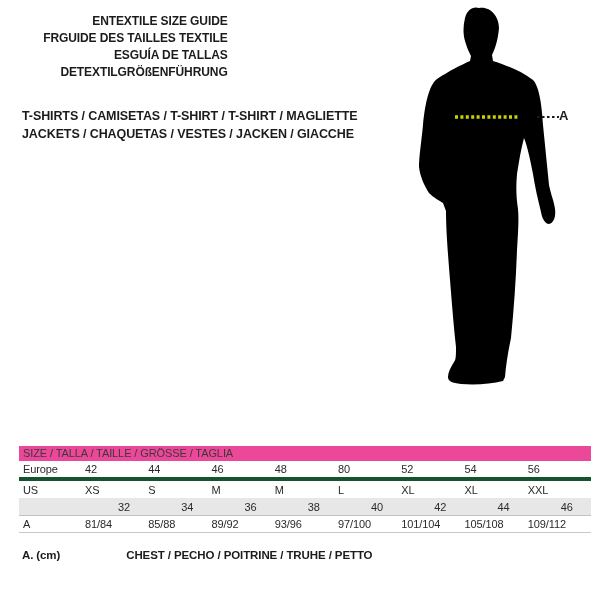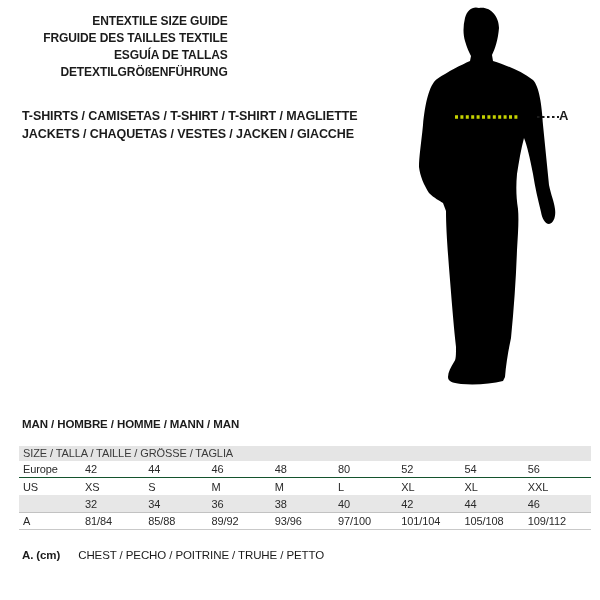--- a/index.html
+++ b/index.html
@@ -14,32 +14,32 @@
   .lang-code{display:inline-block;width:37px;}
   
   .categories{position:absolute;left:22px;top:107px;font-size:12.5px;font-weight:700;line-height:18px;white-space:nowrap;}
   
   .figure-wrap{position:absolute;left:415px;top:4px;width:156px;height:386px;}
   .measure-a{position:absolute;left:559px;top:108px;font-size:13px;font-weight:600;color:#1b1b1b;}
   
   .section-title{position:absolute;left:22px;top:418px;font-size:11.5px;font-weight:700;white-space:nowrap;}
   
   .size-table{position:absolute;left:19px;top:446px;width:572px;font-size:11px;}
-  .thead{height:15px;line-height:15px;background:#e5e5e5;color:#3a3a3a;padding-left:4px;font-size:11px;}
+  .thead{height:15px;line-height:15px;background:#ec4899;color:#3a3a3a;padding-left:4px;font-size:11px;}
   .trow{display:grid;grid-template-columns:66px repeat(8,1fr);align-items:center;height:16px;}
-  .trow.r-us{height:17px;border-top:1px solid #14532d;}
-  .trow.r-alt{height:17px;background:#e7e7e7;}
+  .trow.r-us{height:17px;border-top:4px solid #14532d;}
+  .trow.r-alt{height:17px;background:#e7e7e7;gap:33px;}
   .trow.r-a{height:16px;border-top:1px solid #c2c2c2;border-bottom:1px solid #c9c9c9;}
   .tlabel{text-align:left;padding-left:4px;color:#2a2a2a;}
   .tcell{text-align:left;color:#2a2a2a;}
   
   .footnote{position:absolute;left:22px;top:549px;font-size:11.5px;white-space:nowrap;}
   .fn-label{font-weight:700;}
   .fn-unit{font-weight:700;margin:0 18px 0 3px;}
-  .fn-text{font-weight:400;}
+  .fn-text{font-weight:700;margin-left:48px;}
 </style>
 </head>
 <body>
 
 <div class="canvas">
 
   <div class="lang-list">
     <div class="lang-row">
       <span class="lang-code">EN</span><span>TEXTILE SIZE GUIDE</span>
     </div>
@@ -95,21 +95,20 @@
         C105,66 90,61 78,57
         L77,51
         C80,45 83,36 84,24
         C84,12 75,2 64,4 Z"></path>
       <line x1="40" y1="113" x2="103" y2="113" stroke="#c6d300" stroke-width="3.5" stroke-dasharray="3,2.4"></line>
       <line x1="122" y1="113" x2="144" y2="113" stroke="#1a1a1a" stroke-width="2" stroke-dasharray="2.5,2.5"></line>
     </svg>
   </div>
   <span class="measure-a">A</span>
 
-  <div class="section-title">MAN / HOMBRE / HOMME / MANN / MAN</div>
 
   <div class="size-table">
     <div class="thead">SIZE / TALLA / TAILLE / GRÖSSE / TAGLIA</div>
 
     <div class="trow r-europe">
       <span class="tlabel">Europe</span>
       <span class="tcell">42</span>
       <span class="tcell">44</span>
       <span class="tcell">46</span>
       <span class="tcell">48</span>

